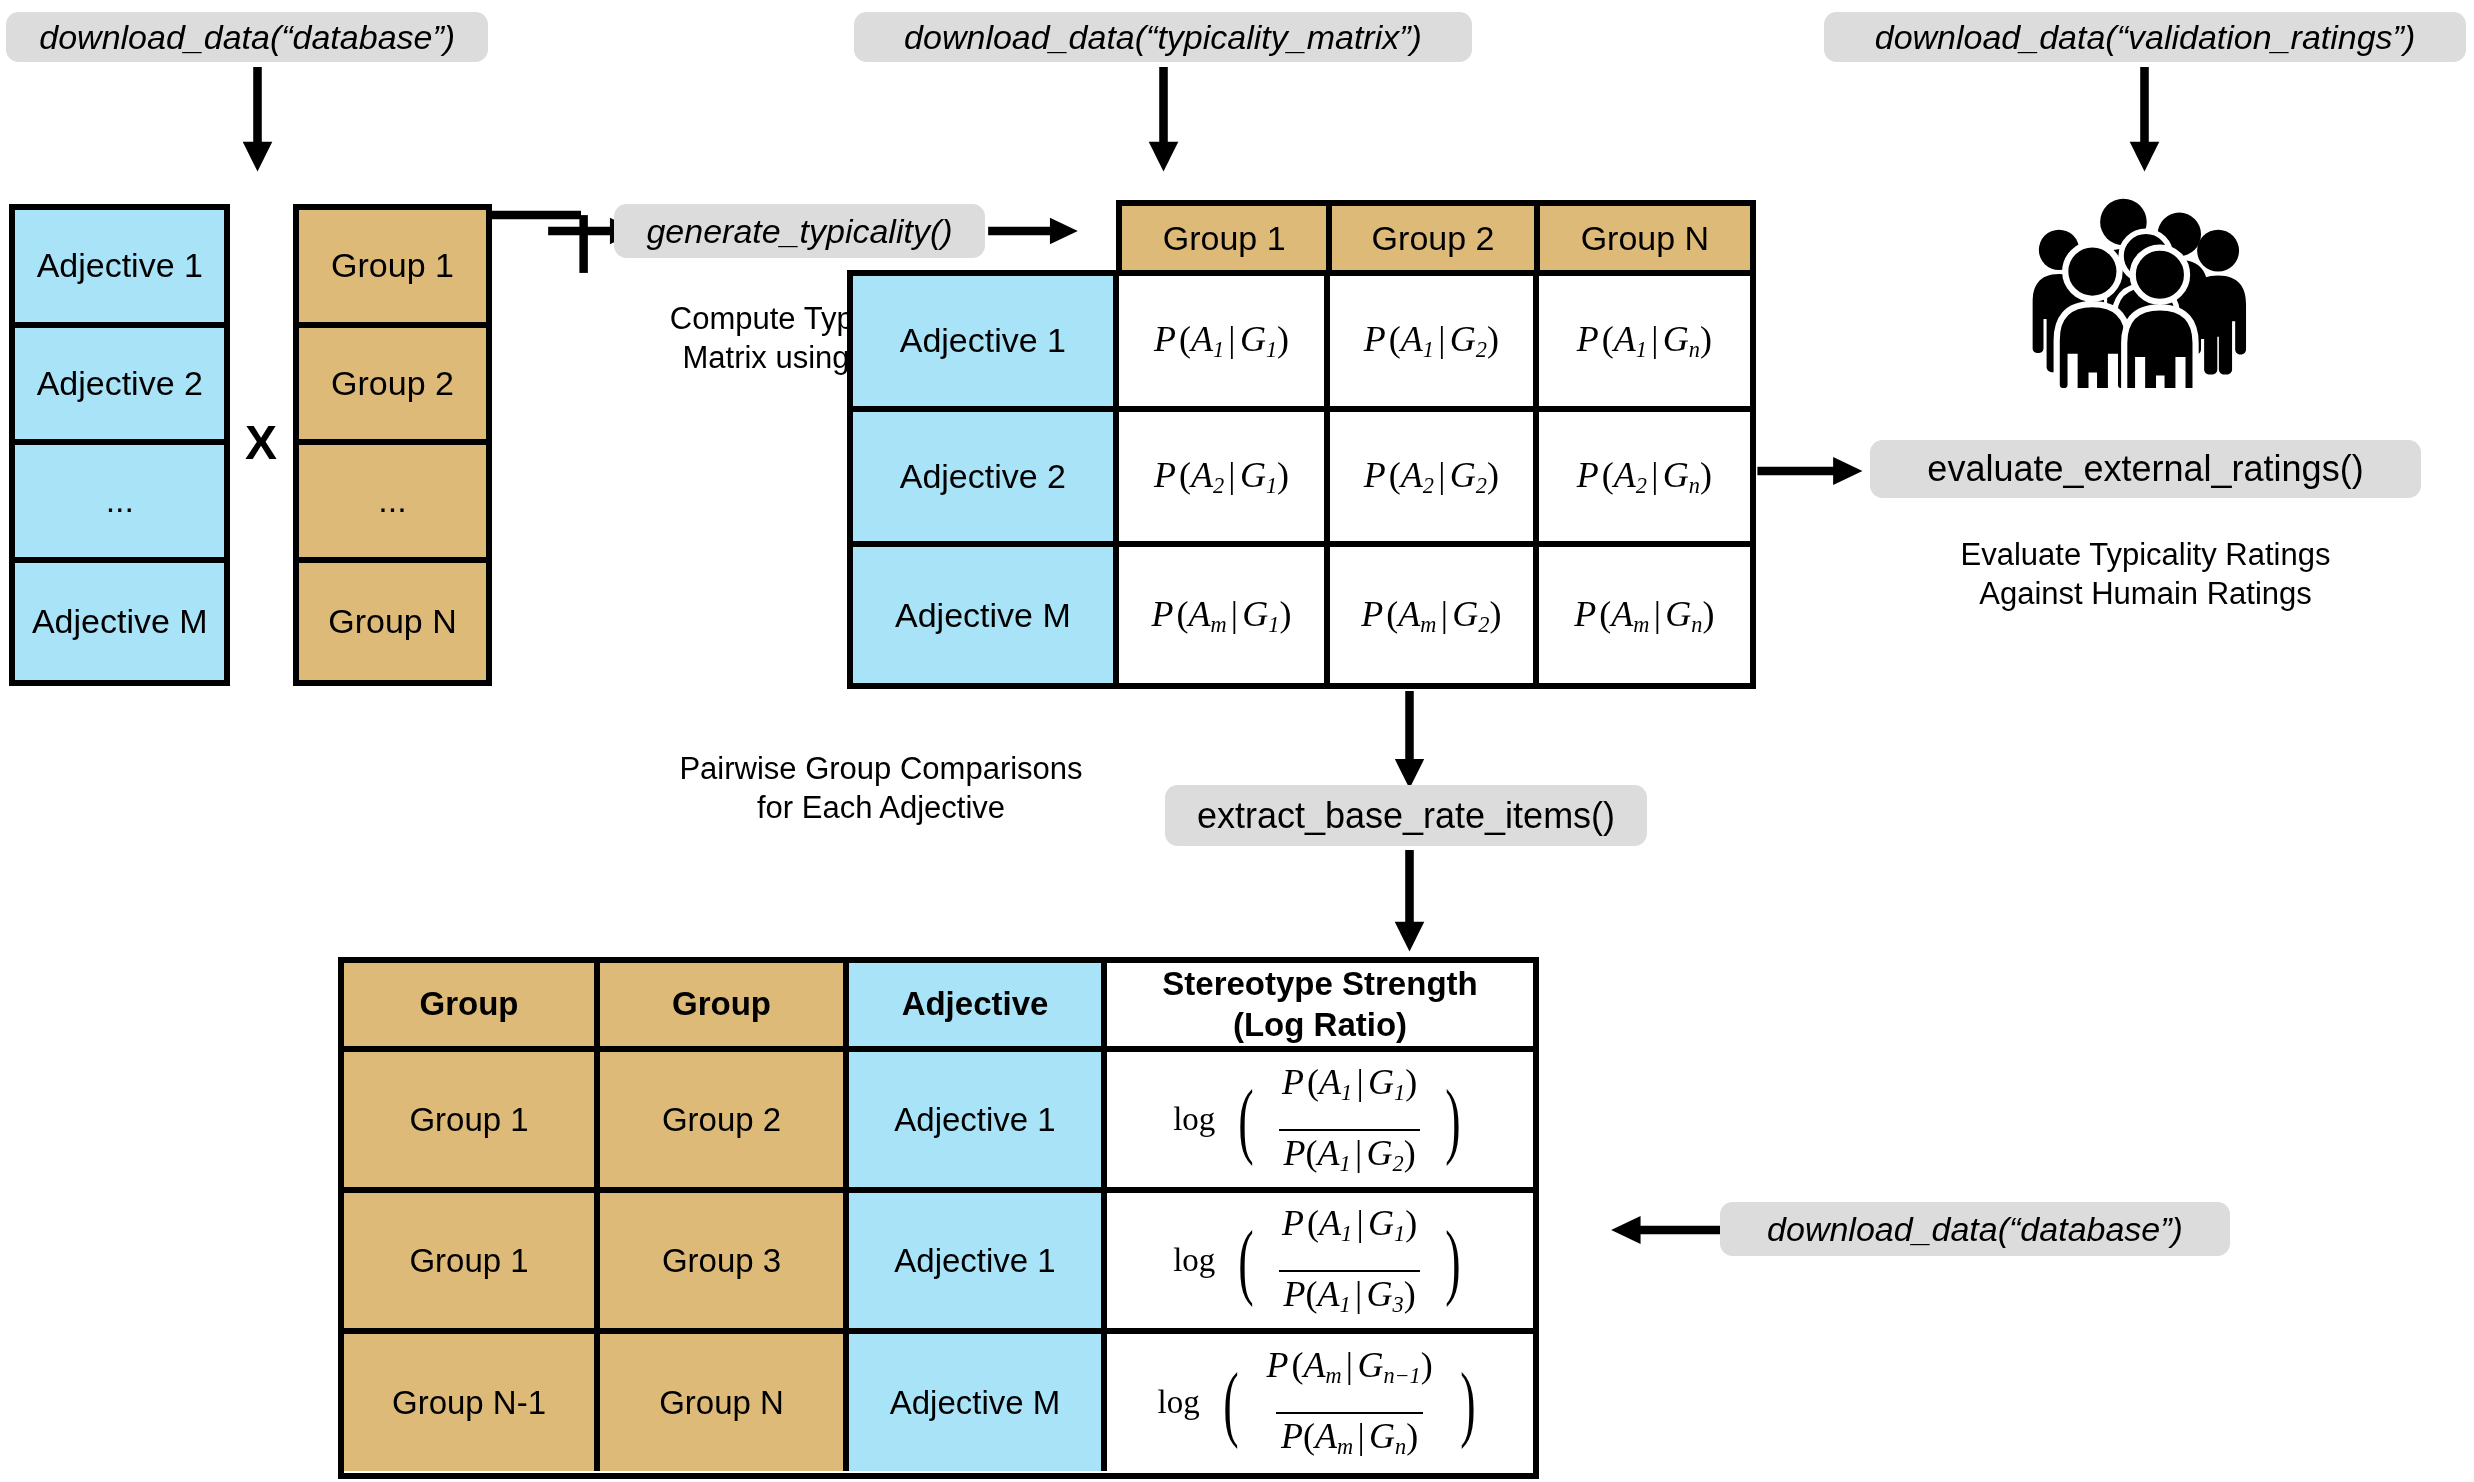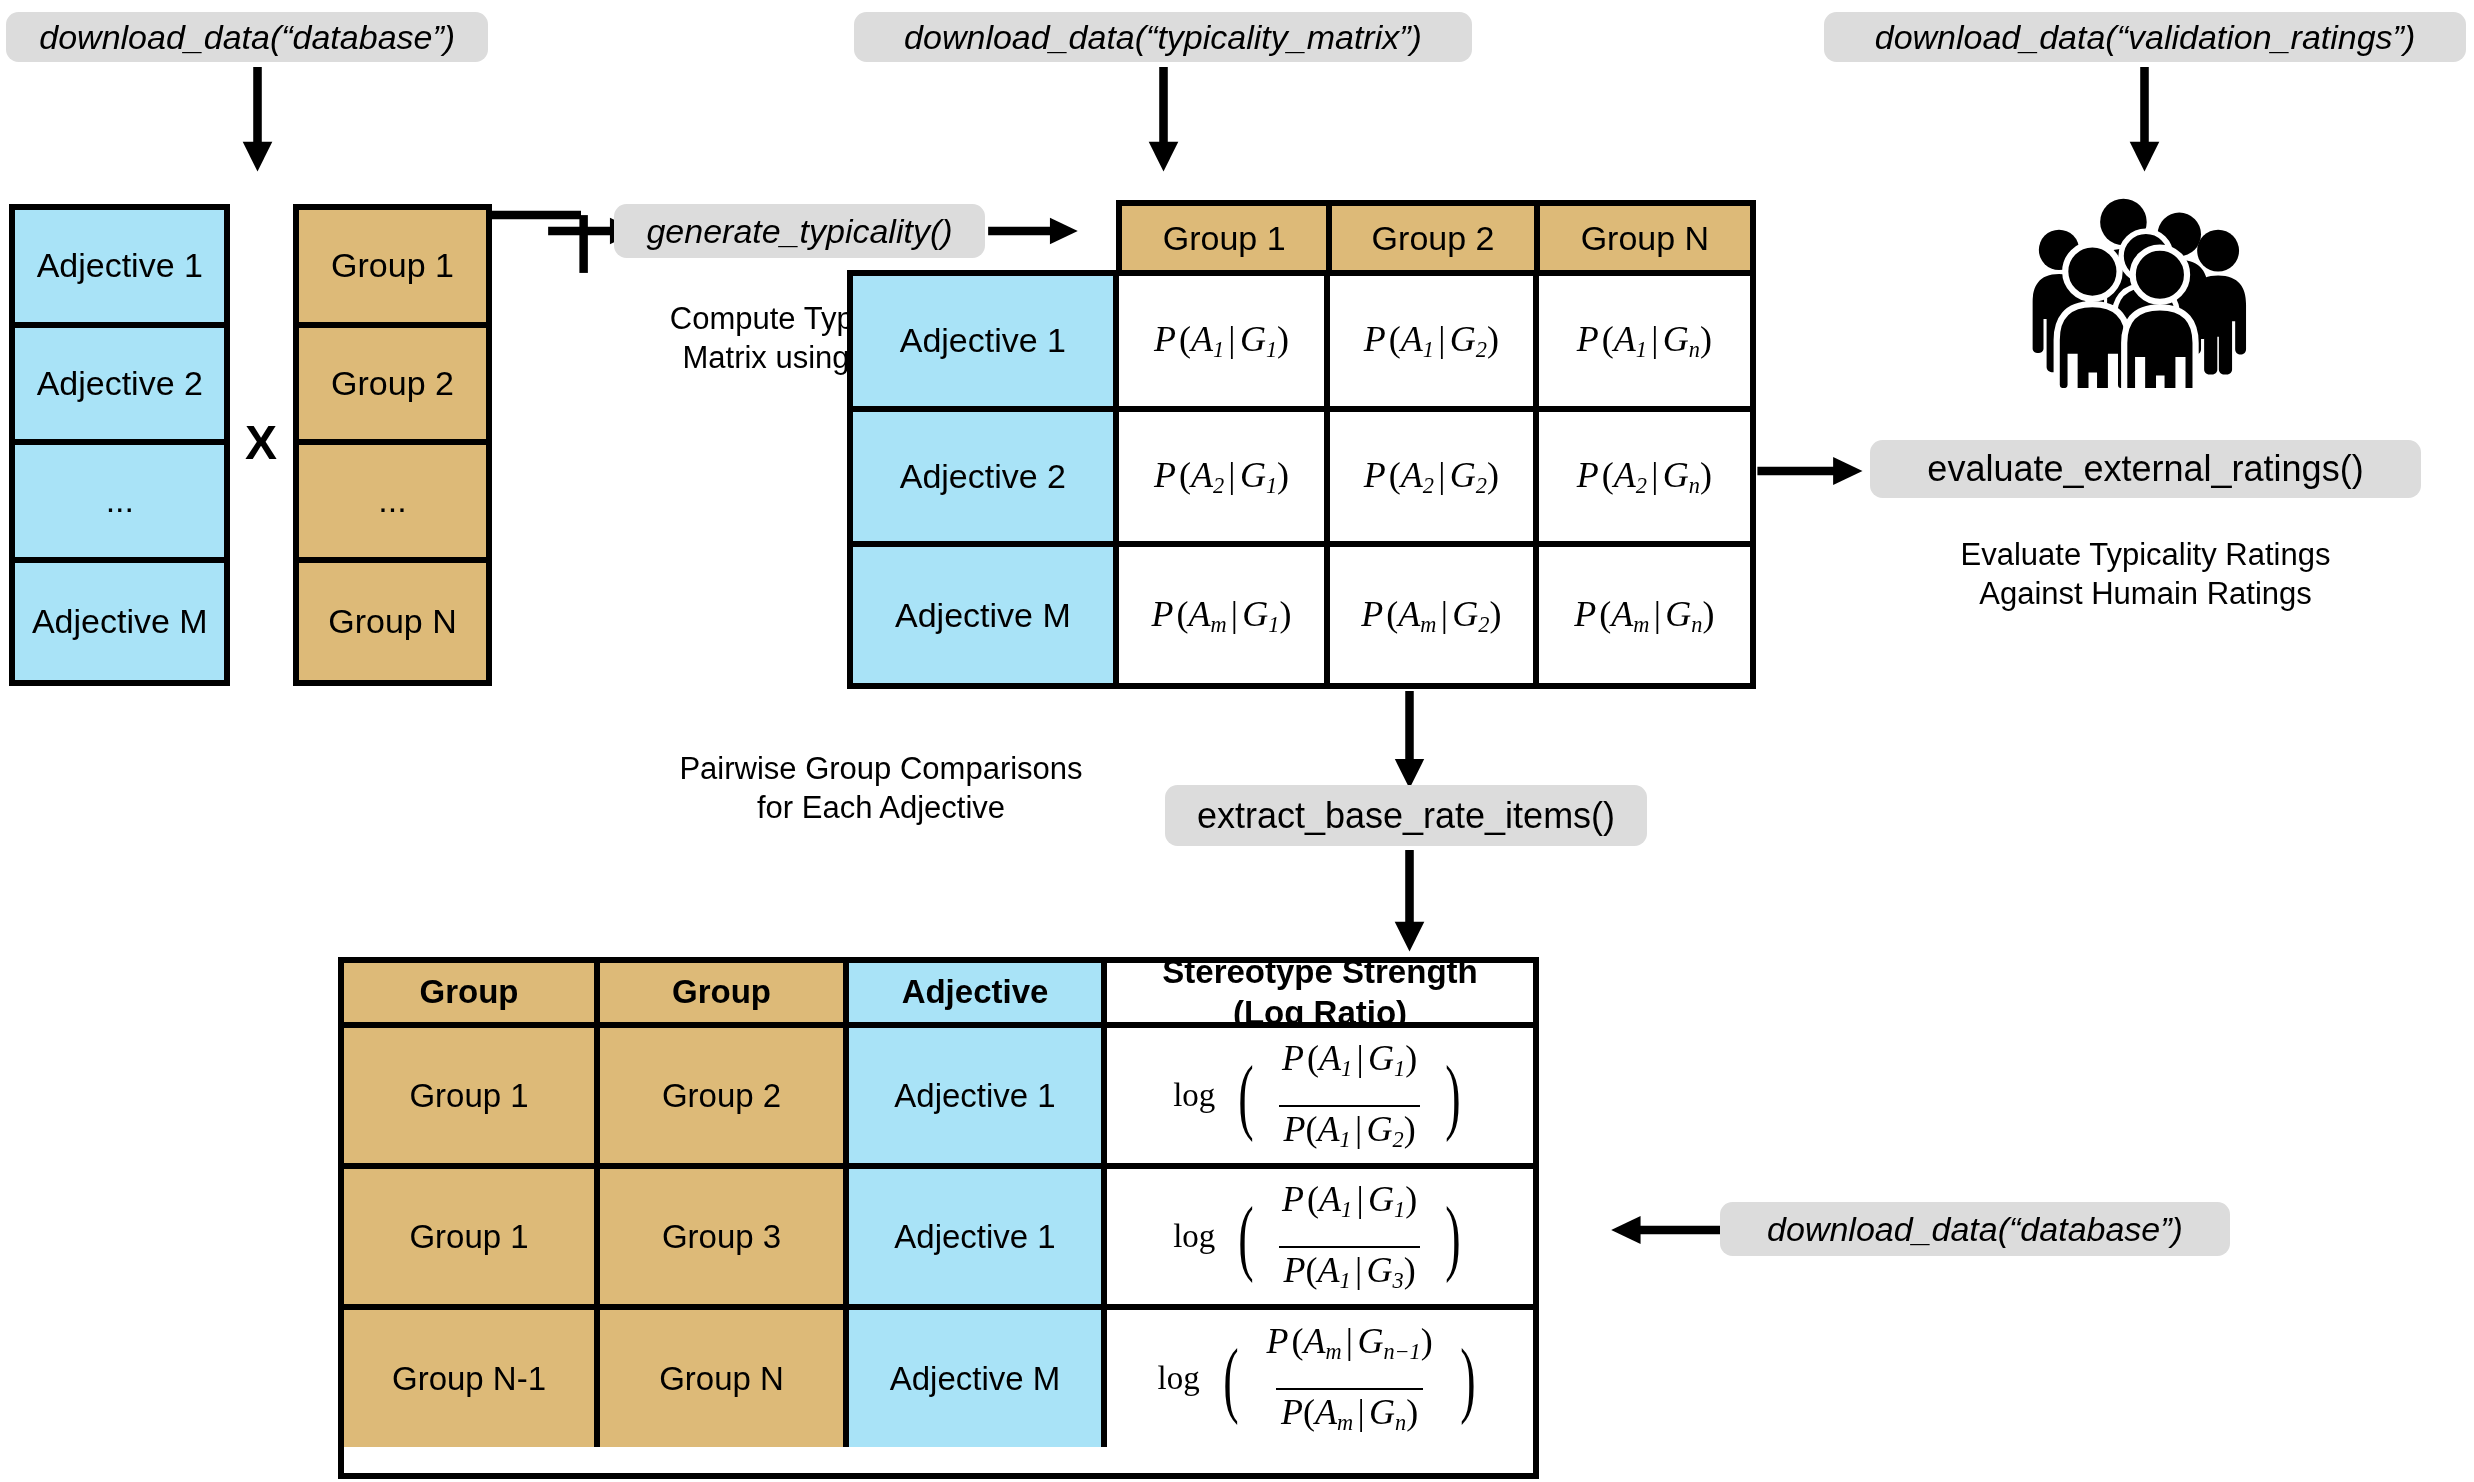--- a/index.html
+++ b/index.html
@@ -278,21 +278,21 @@
 
   <div class="arrow" style="left:1390px;top:850px;">
     <svg width="39" height="103" viewBox="0 0 50 132">
       <line x1="25" y1="0" x2="25" y2="100" stroke="#000" stroke-width="11"></line>
       <polygon points="25,130 6,92 44,92" fill="#000"></polygon>
     </svg>
   </div>
 
   <div class="rtable" style="left:338px;top:957px;width:1201px;height:522px;">
 
-    <div class="trow hdr" style="height:65px;">
+    <div class="trow hdr" style="height:89px;">
       <div class="tc tan" style="width:256px;">Group</div>
       <div class="tc tan" style="width:249px;">Group</div>
       <div class="tc blue" style="width:258px;">Adjective</div>
       <div class="tc" style="width:426px;background:#fff;">Stereotype Strength
 (Log Ratio)</div>
     </div>
 
     <div class="trow" style="height:141px;">
       <div class="tc tan" style="width:256px;">Group 1</div>
       <div class="tc tan" style="width:249px;">Group 2</div>

